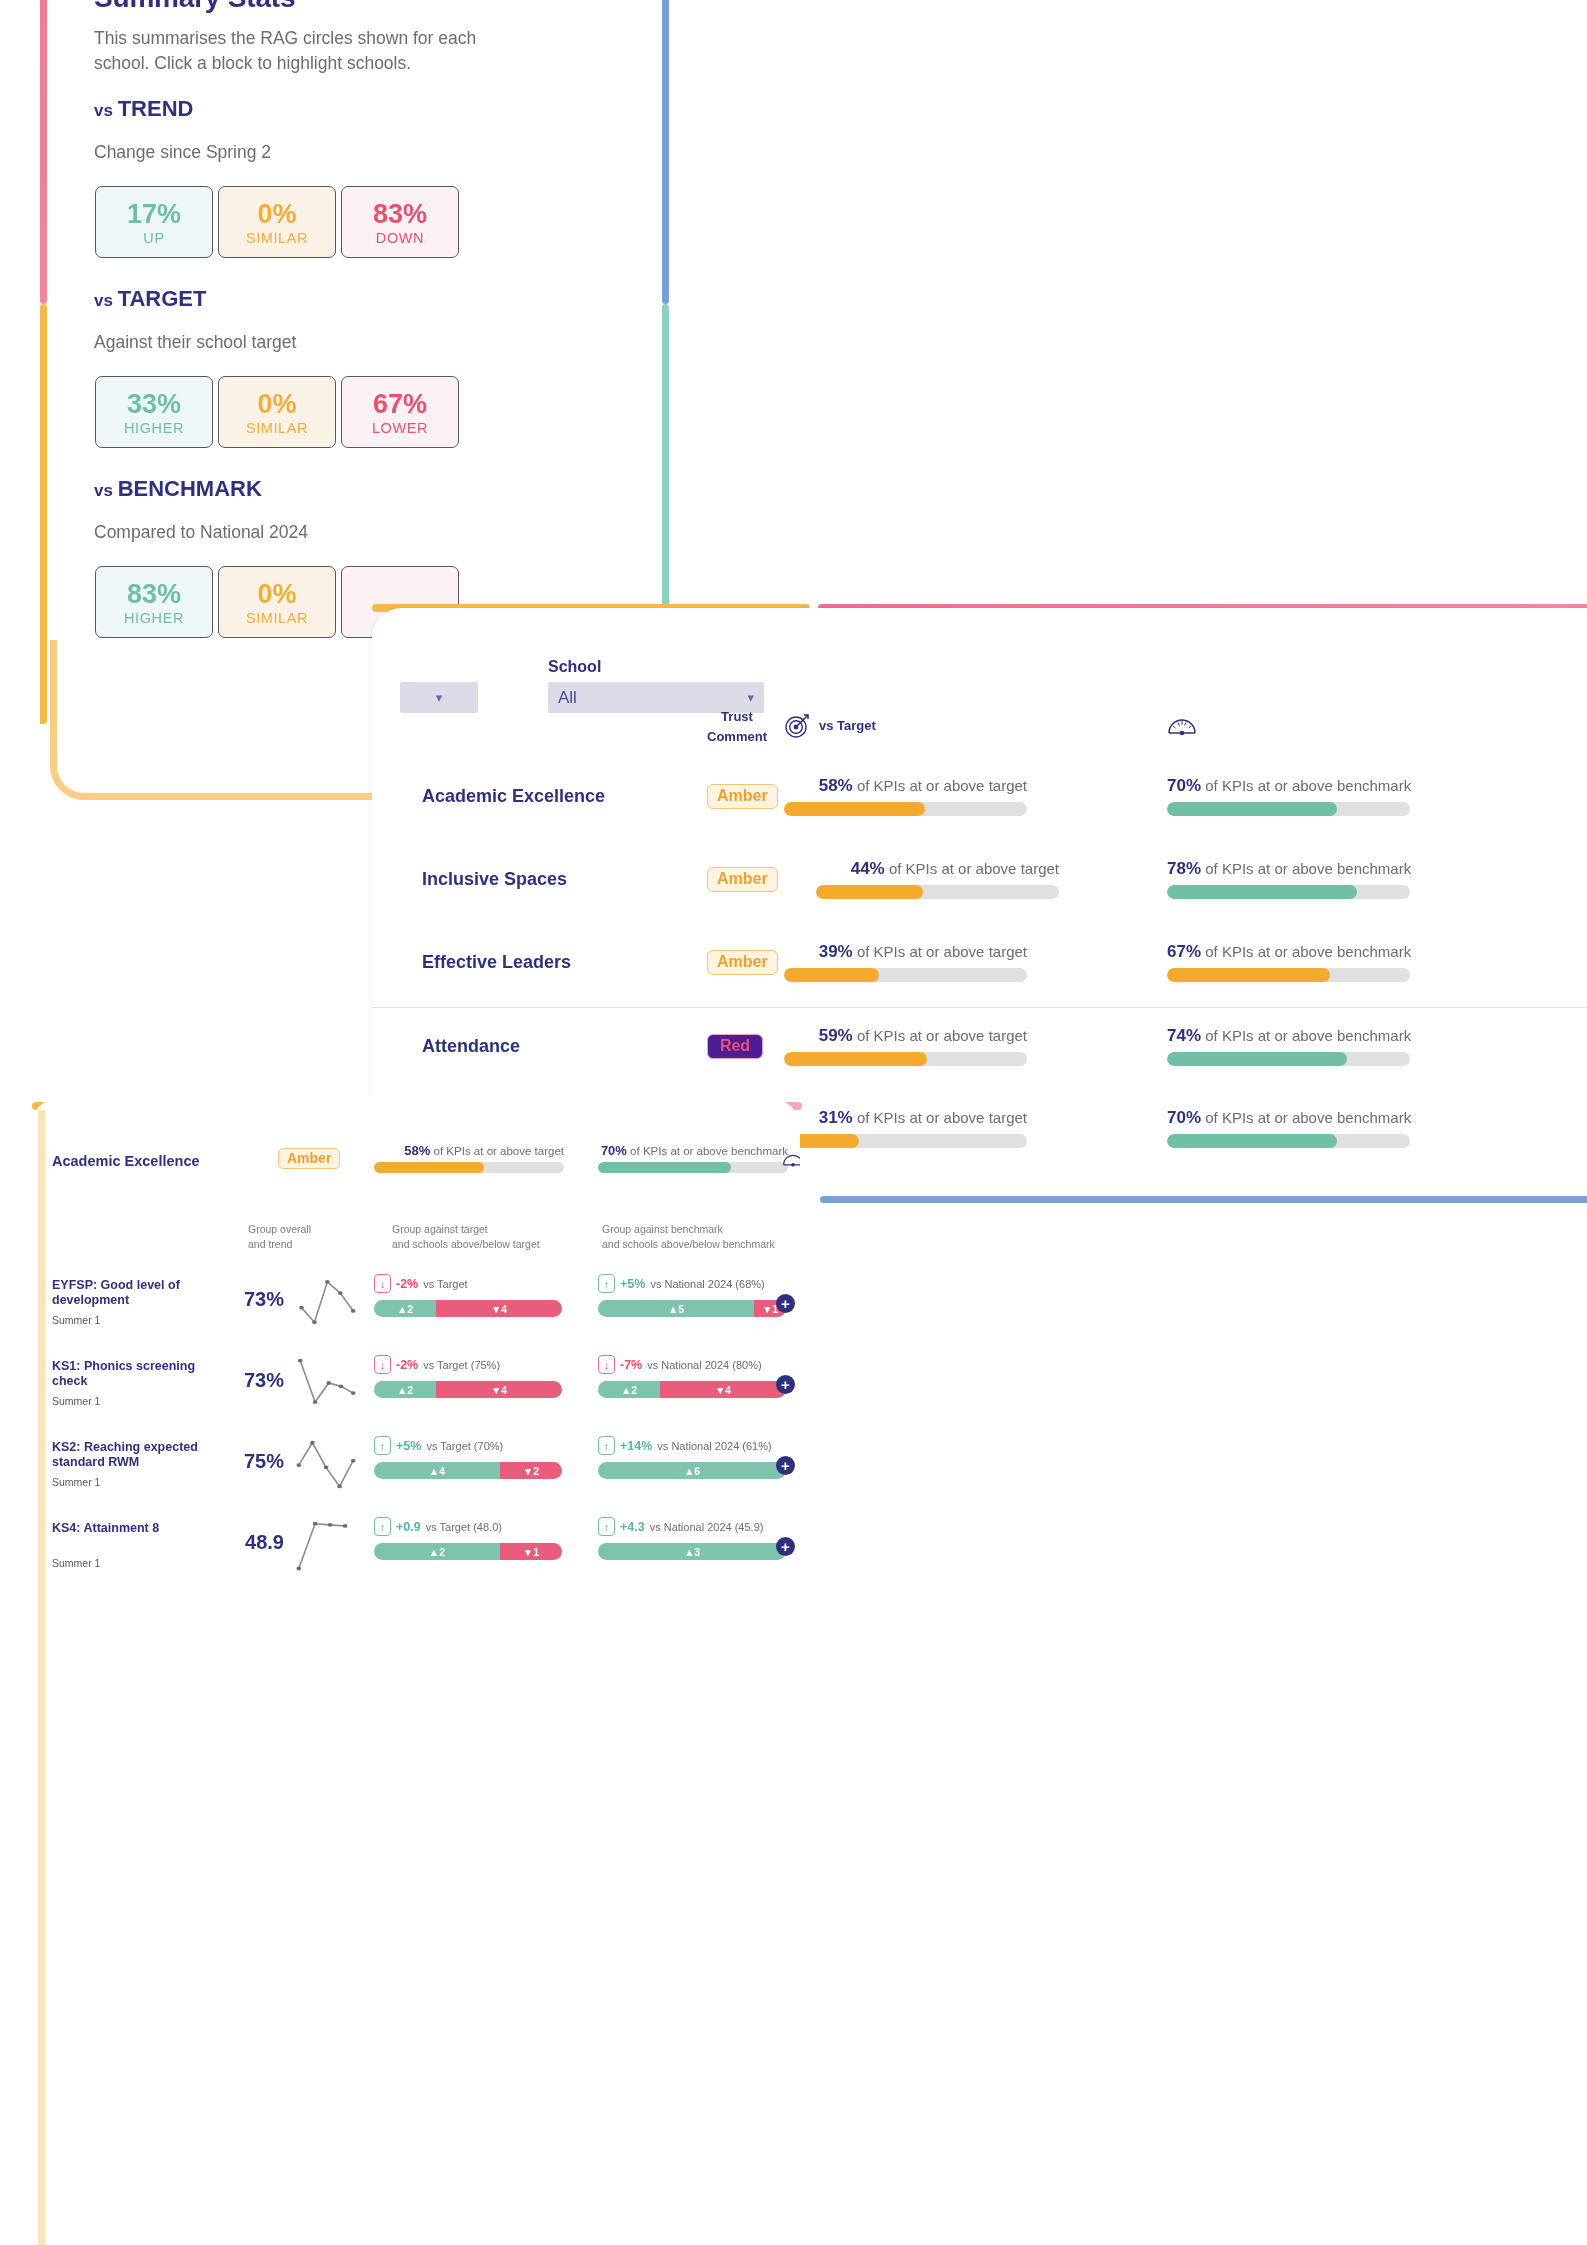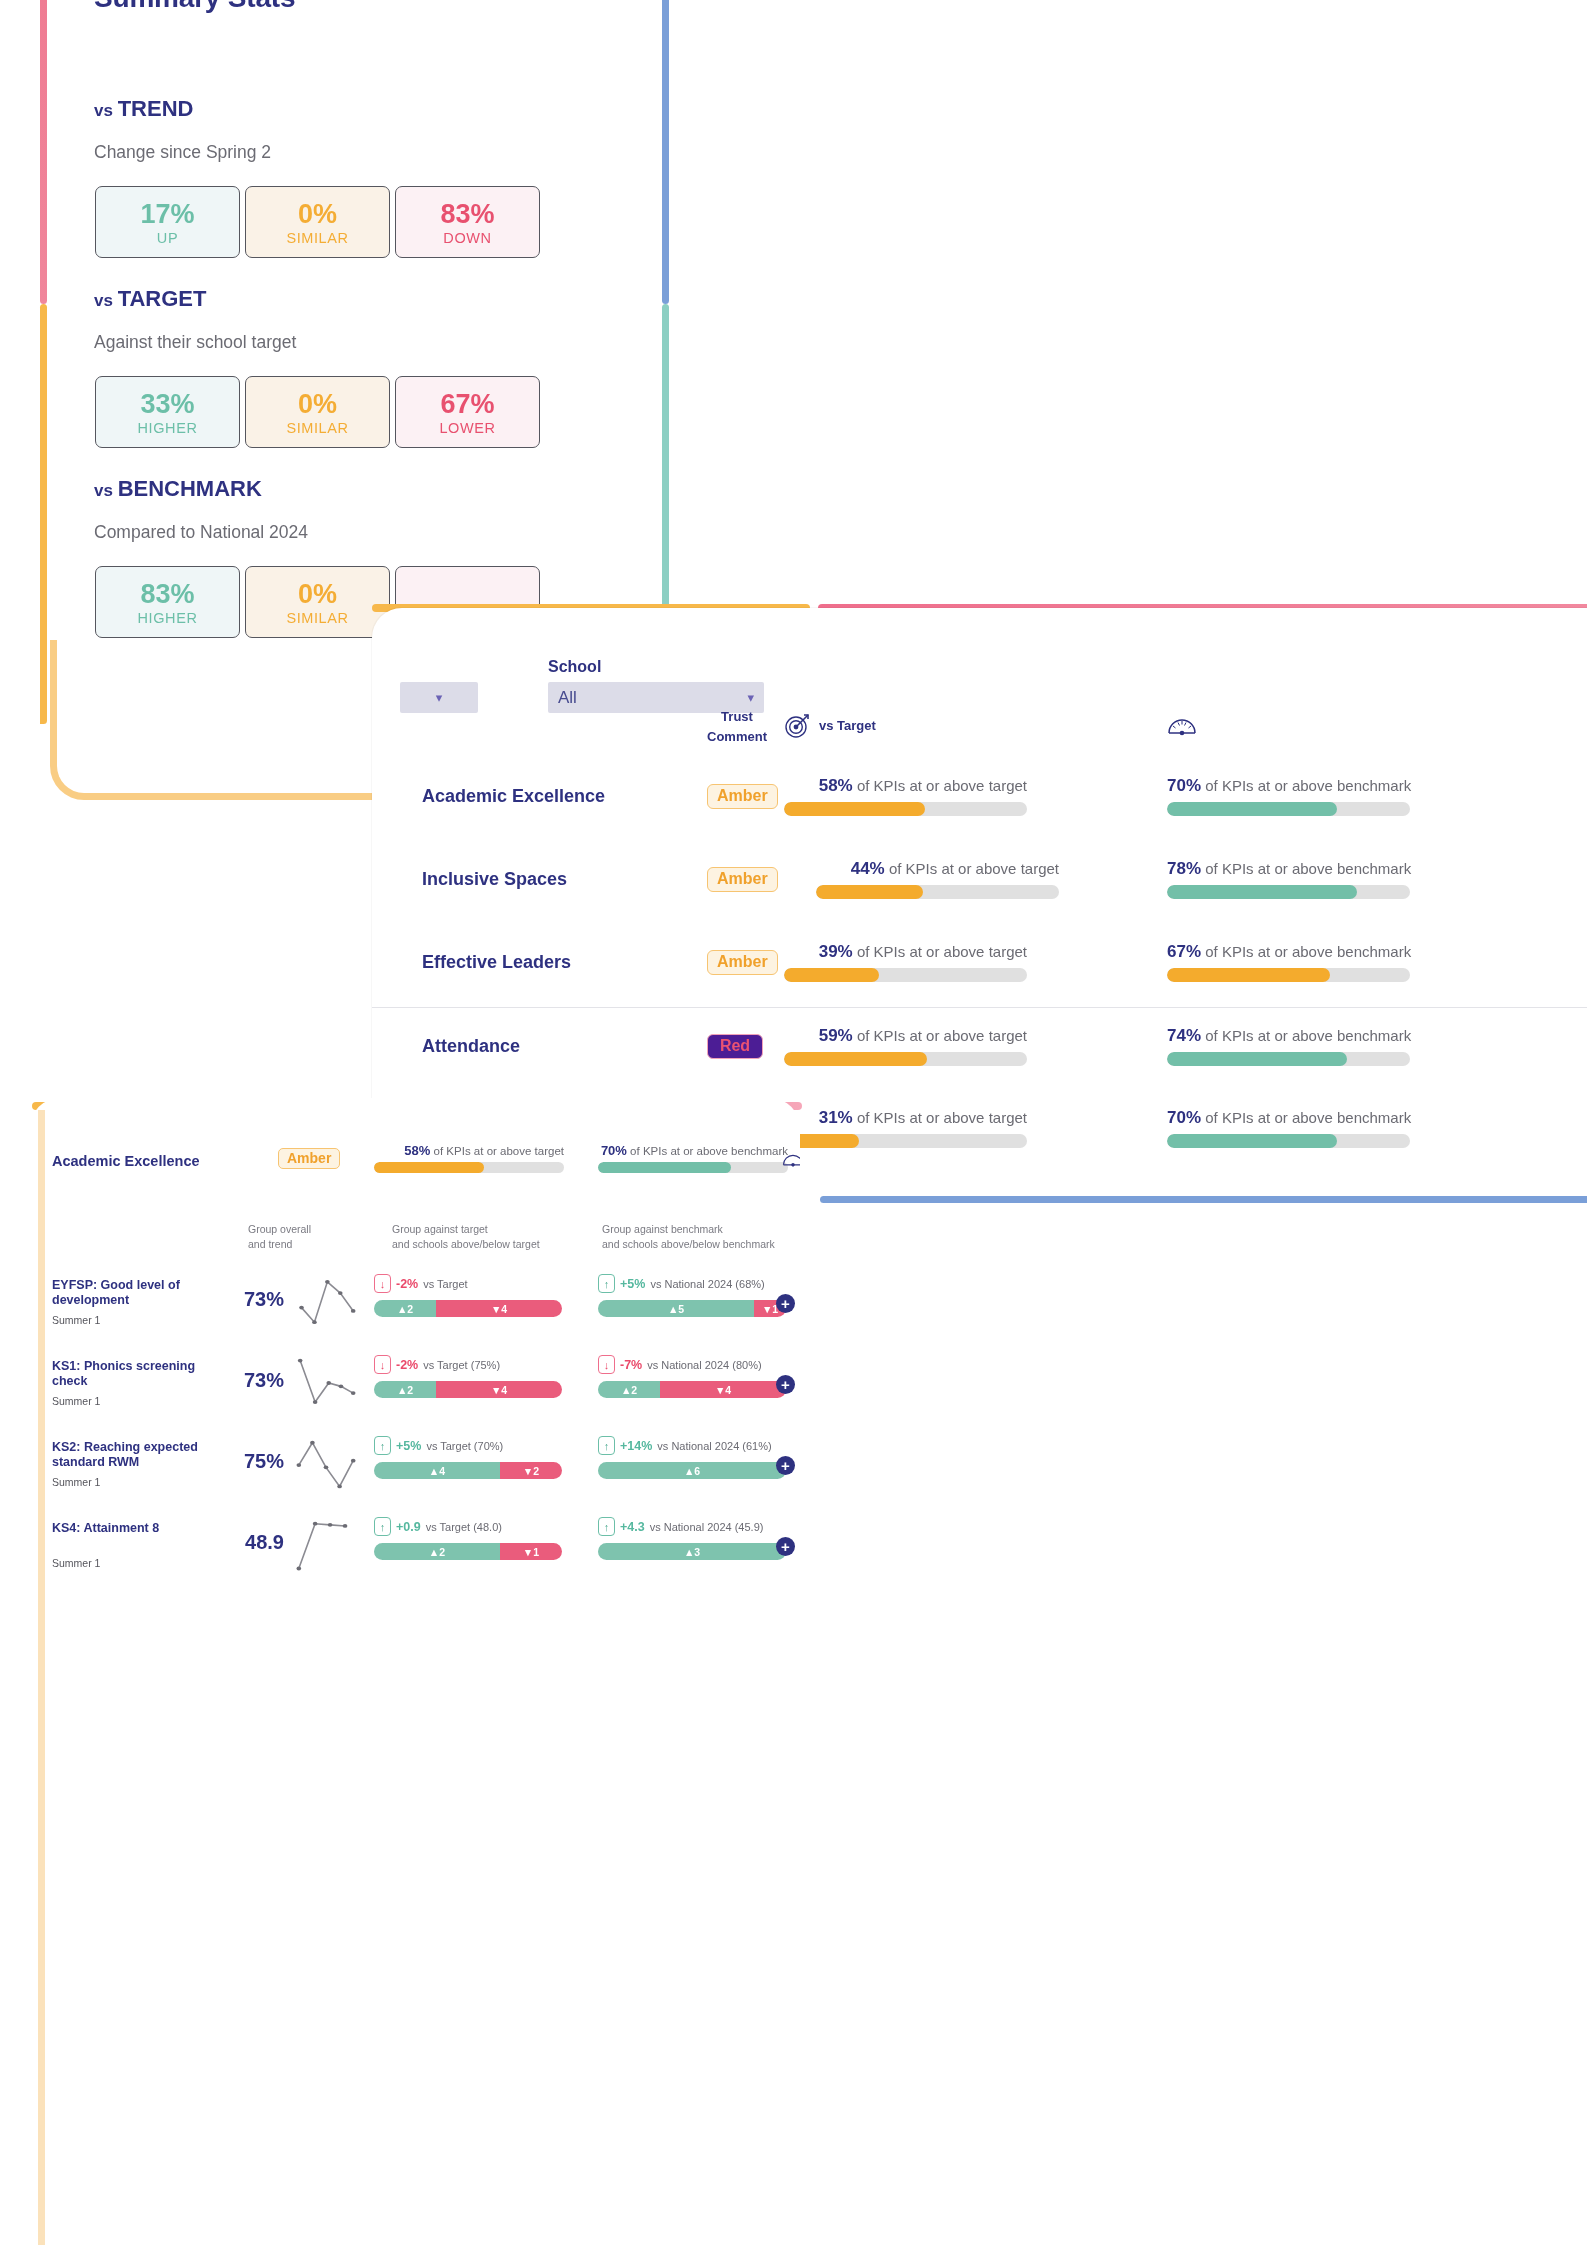--- a/index.html
+++ b/index.html
@@ -49,21 +49,21 @@
     font-size: 17.5px; line-height: 25px; color: #6b6b73;
   }
   .sec-head {
     position: absolute; font-size: 22px; color: #2e3180; font-weight: bold;
   }
   .sec-head .sm { font-size: 17px; font-weight: bold; }
   .sec-desc { position: absolute; font-size: 17.5px; color: #6b6b73; }
 
   .blockrow { position: absolute; display: flex; gap: 5px; }
   .statblock {
-    width: 145px; height: 72px; border-radius: 7px;
+    width: 118px; height: 72px; border-radius: 7px;
     border: 1.6px solid #55565e;
     display: flex; flex-direction: column; align-items: center; justify-content: center;
     cursor: pointer;
   }
   .statblock .big { font-size: 27px; font-weight: bold; line-height: 30px; }
   .statblock .lbl { font-size: 14.5px; letter-spacing: 0.6px; margin-top: 1px; }
   .sb-green { background: #eff6f7; }
   .sb-green .big, .sb-green .lbl { color: #6cbfa8; }
   .sb-amber { background: #faf2e7; }
   .sb-amber .big, .sb-amber .lbl { color: #f4ad35; }
@@ -210,20 +210,21 @@
 <div class="stage">
 
   <div class="card" id="panel1">
     <div class="p1-inner">
       <div class="edge p1-edge-left-pink"></div>
       <div class="edge p1-edge-left-amber"></div>
       <div class="edge p1-edge-right-blue"></div>
       <div class="edge p1-edge-right-teal"></div>
 
       <div class="h1-title">Summary Stats</div>
+      <div class="p1-sub">This summarises the RAG circles shown for each school. Click a block to highlight schools.</div>
 
       <div class="sec-head" style="left:104px; top:130px;">
         <span class="sm">vs </span><span>TREND</span>
       </div>
       <div class="sec-desc" style="left:104px; top:176px;">Change since Spring 2</div>
       <div class="blockrow" style="left:105px; top:220px;">
         <div class="statblock sb-green">
           <div class="big">17%</div>
           <div class="lbl">UP</div>
         </div>

